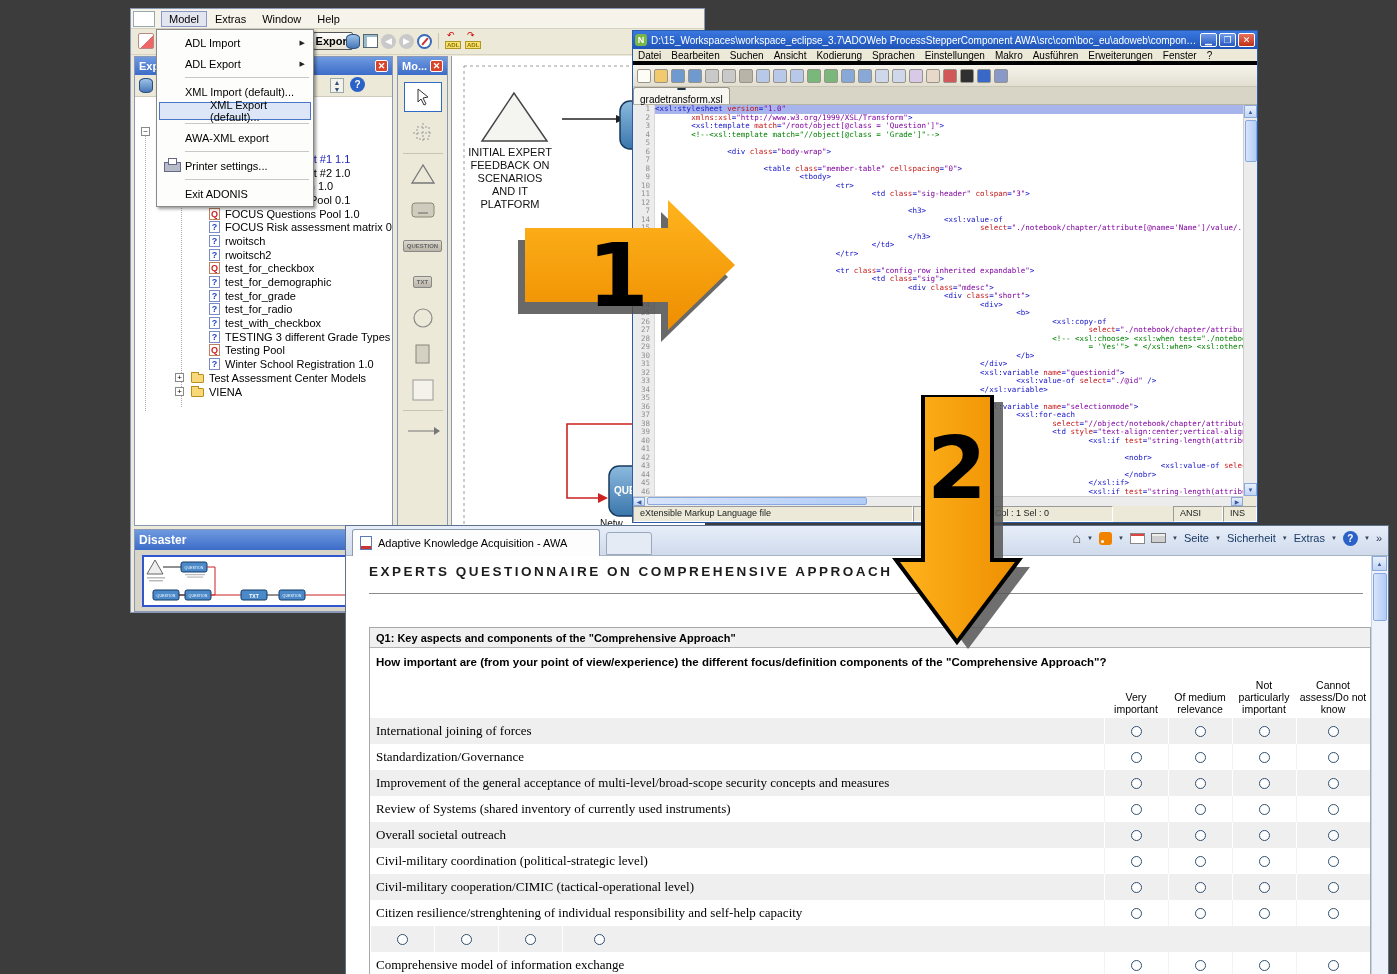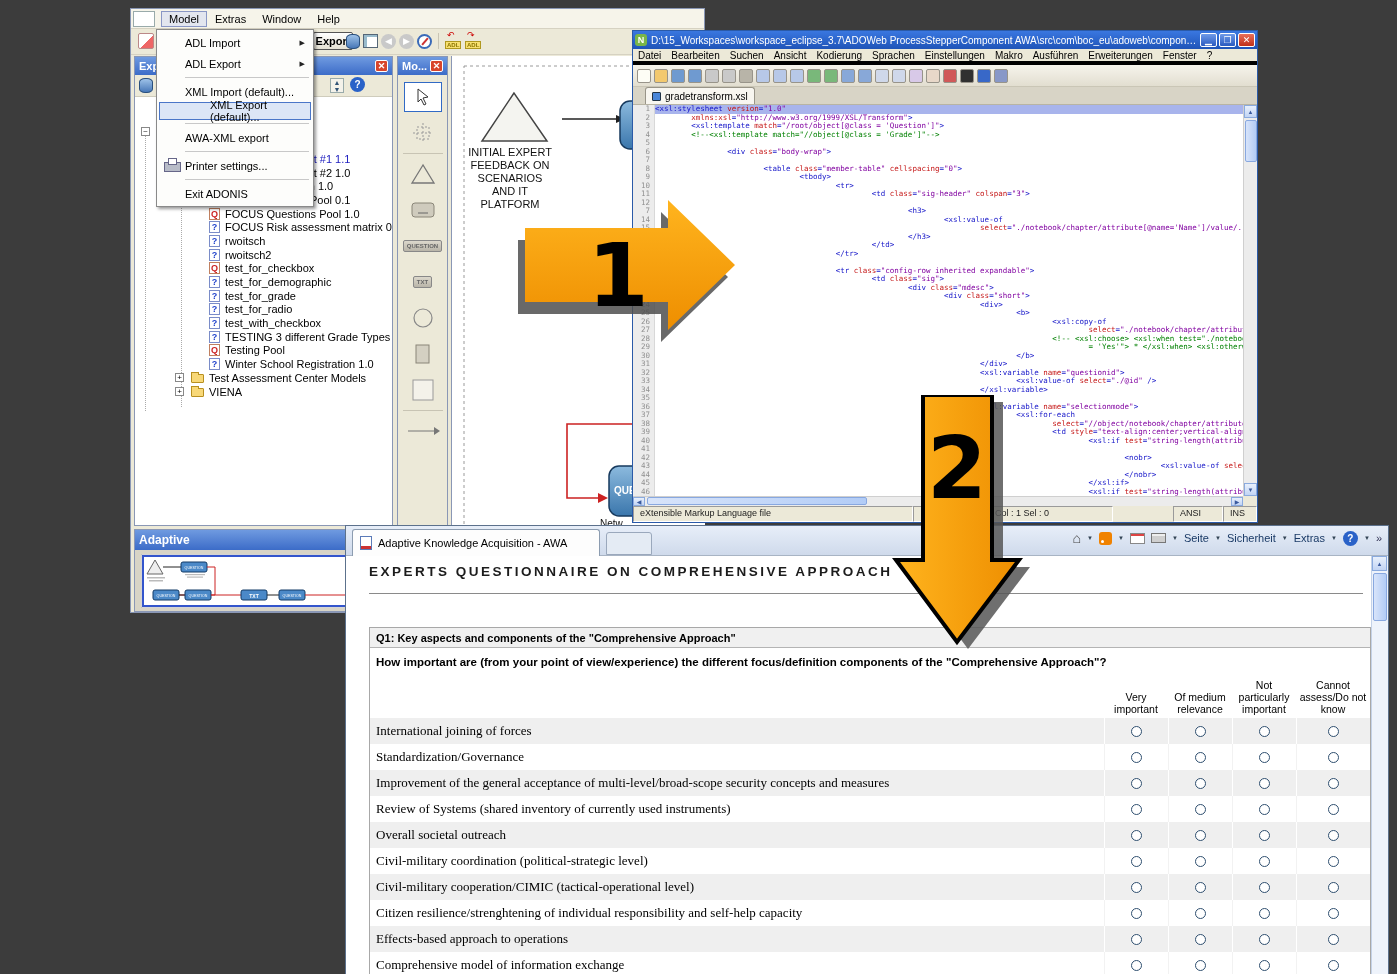--- a/index.html
+++ b/index.html
@@ -96,21 +96,21 @@
   .n-btn{width:17px;height:14px;border:1px solid #fff;border-radius:2px;background:linear-gradient(#6f9ae8,#2a5ac0);
          color:#fff;font-size:9px;line-height:12px;text-align:center;}
   .n-btn.close{background:linear-gradient(#e8705a,#c03018);}
   .n-menu{height:16px;display:flex;align-items:center;background:#ece9d8;border-bottom:4px solid #000000;}
   .nmenu{font-size:10px;padding:0 5px;}
   .n-toolbar{height:22px;display:flex;align-items:center;gap:3px;background:linear-gradient(#f6f4ec,#e2ded0);
              border-bottom:1px solid #cac6b6;padding:0 4px;}
   .n-tbi{width:14px;height:14px;border:1px solid #98948a;border-radius:2px;}
   .n-tabs{height:18px;background:#d8d4c6;border-bottom:1px solid #b8b4a4;display:flex;align-items:flex-end;}
   .n-tab{height:17px;background:#f8f6f0;border:1px solid #989488;border-bottom:none;border-radius:3px 3px 0 0;
-         font-size:10px;display:flex;align-items:center;padding:0 6px;margin-left:12px;gap:4px;}
+         font-size:10px;display:flex;align-items:center;padding:0 6px;margin-left:0;gap:4px;flex-direction:column;}
   .n-tabicon{width:9px;height:9px;background:#4a86d8;border:1px solid #234;border-radius:1px;}
   #codeArea{position:absolute;left:0;top:74px;right:14px;height:391px;background:#fff;overflow:hidden;}
   .cl{display:flex;height:8.5px;line-height:8.5px;font-family:"DejaVu Sans Mono",monospace;font-size:7.5px;white-space:pre;}
   .lnum{flex:0 0 22px;text-align:right;padding-right:4px;color:#909090;background:#ececec;border-right:1px solid #d8d8d8;}
   .ctext{flex:1;color:#000;overflow:hidden;}
   .cl.sel .ctext{background:#a8b4ec;}
   .t{color:#1414c8;} .a{color:#c41414;} .s{color:#8000a0;} .m{color:#008000;}
   #nppVScroll{position:absolute;right:0;top:74px;height:391px;width:14px;background:#ececec;border-left:1px solid #cfcfcf;}
   #nppHScroll{position:absolute;left:0;right:14px;top:465px;height:10px;background:#ececec;border-top:1px solid #cfcfcf;}
   .sbtn{position:absolute;width:13px;height:13px;background:linear-gradient(#e8f0fc,#c2d4f4);border:1px solid #8aaade;
@@ -374,21 +374,21 @@
           <div data-interactable="false">FEEDBACK ON</div>
           <div data-interactable="false">SCENARIOS</div>
           <div data-interactable="false">AND IT</div>
           <div data-interactable="false">PLATFORM</div>
         </div>
       <div id="netCaption" data-interactable="false">Netw</div>
     </div>
 
     <div id="navigator" data-interactable="false">
       <div class="panel-h" data-interactable="true">
-        <span data-interactable="false">Adaptive</span>
+        <span data-interactable="false">Disaster</span>
       </div>
       <svg id="navmap" width="217" height="54" data-interactable="true">
         <rect x="0" y="0" width="217" height="54" fill="#fff" stroke="#aaa" stroke-width="1"></rect>
         <rect x="2" y="2" width="213" height="50" fill="none" stroke="#3355cc" stroke-width="2" data-interactable="true"></rect>
         <polygon points="14,6 6,20 22,20" fill="#eee" stroke="#666" data-interactable="false"></polygon>
         <rect x="6" y="23" width="18" height="1.5" fill="#bbb"></rect>
           <rect x="8" y="26" width="14" height="1.5" fill="#bbb"></rect>
         <line x1="22" y1="13" x2="40" y2="13" stroke="#222"></line>
         <rect x="40" y="8" width="26" height="10" rx="2" fill="#4b89c8" stroke="#123a66" data-interactable="false"></rect>
         <text x="53" y="15" font-size="3.6" fill="#fff" text-anchor="middle" font-family="Liberation Sans, sans-serif">QUESTION</text>
@@ -738,21 +738,20 @@
                 <span class="radio" data-interactable="true"></span>
               </div>
               <div class="qcell" data-interactable="false">
                 <span class="radio" data-interactable="true"></span>
               </div>
               <div class="qcell" data-interactable="false">
                 <span class="radio" data-interactable="true"></span>
               </div>
             </div>
             <div class="qrow odd" data-interactable="false">
-              <div class="qlab" data-interactable="false">Effects-based approach to operations</div>
               <div class="qcell" data-interactable="false">
                 <span class="radio" data-interactable="true"></span>
               </div>
               <div class="qcell" data-interactable="false">
                 <span class="radio" data-interactable="true"></span>
               </div>
               <div class="qcell" data-interactable="false">
                 <span class="radio" data-interactable="true"></span>
               </div>
               <div class="qcell" data-interactable="false">

